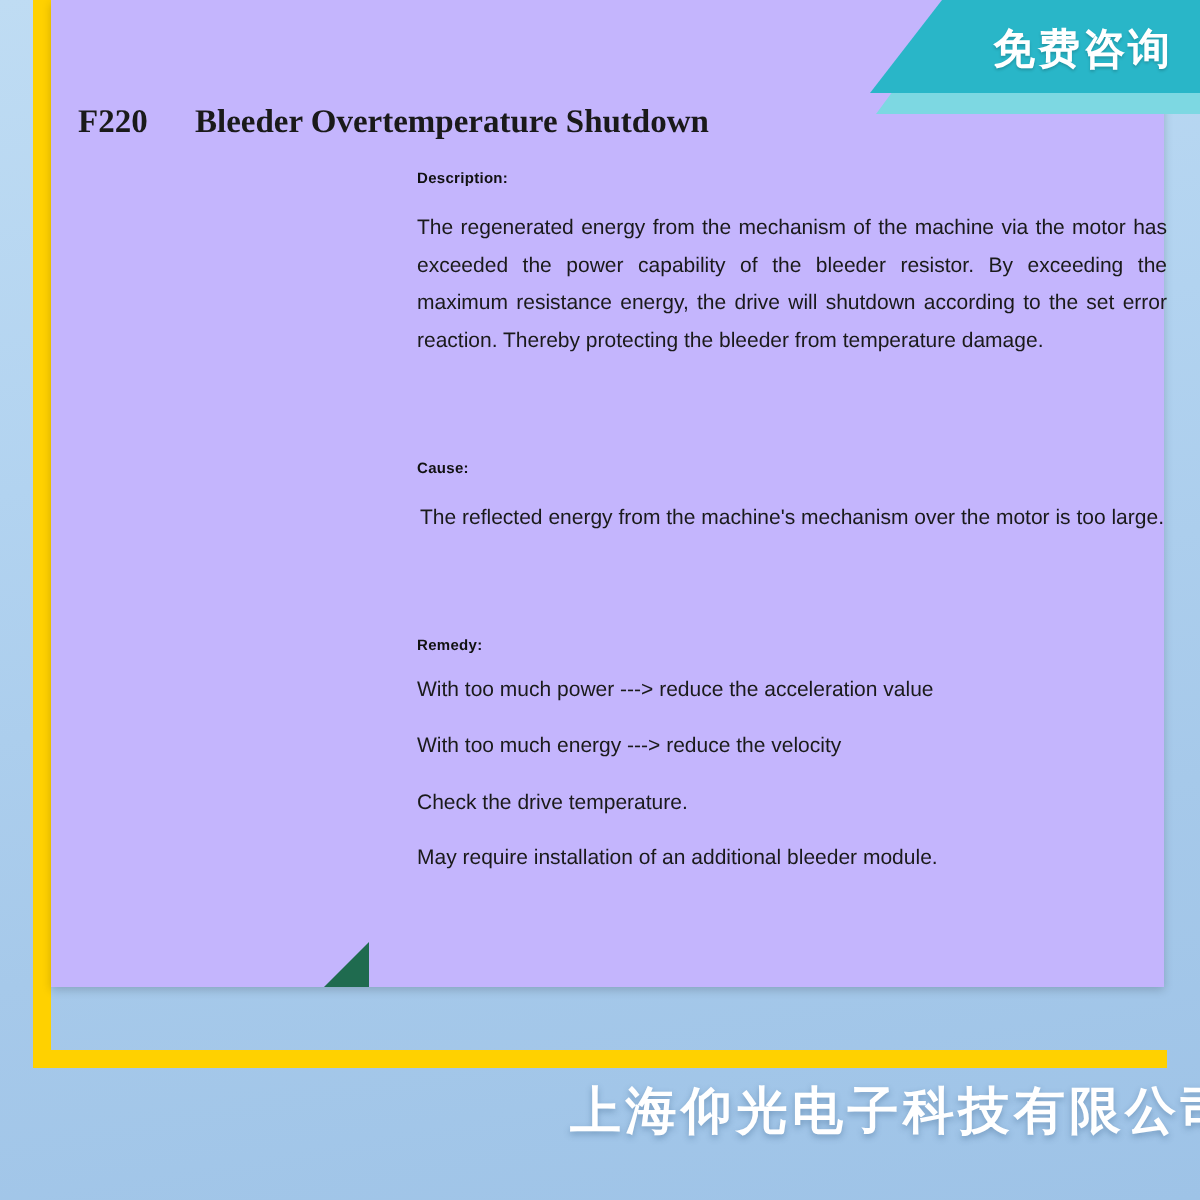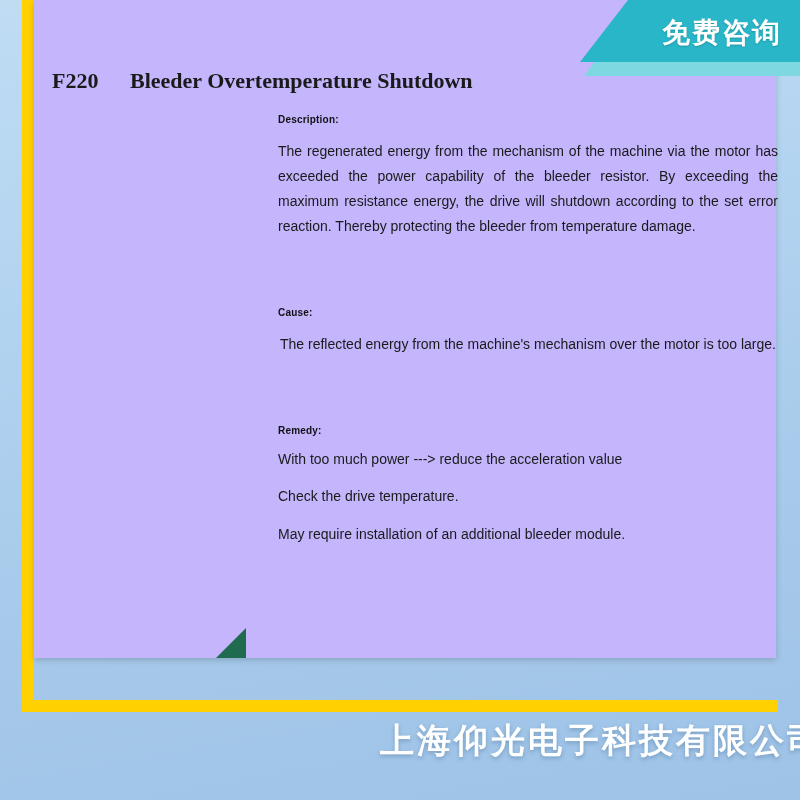--- a/index.html
+++ b/index.html
@@ -176,20 +176,21 @@
     <div class="body-col">
       <p class="sec-head">Description:</p>
       <p class="para">The regenerated energy from the mechanism of the machine via the motor has exceeded the power capability of the bleeder resistor.  By exceeding the maximum resistance energy, the drive will shutdown according to the set error reaction.  Thereby protecting the bleeder from temperature damage.</p>
 
       <p class="sec-head spaced">Cause:</p>
       <p class="para left">The reflected energy from the machine's mechanism over the motor is too large.</p>
 
       <p class="sec-head spaced">Remedy:</p>
       <ul class="remedy-list">
         <li>With too much power ---&gt; reduce the acceleration value</li>
+        <li>With too much energy ---&gt; reduce the velocity</li>
         <li>Check the drive temperature.</li>
         <li>May require installation of an additional bleeder module.</li>
       </ul>
     </div>
 
   </div>
 
   <div class="fold"></div>
 
   <div class="ribbon-accent"></div>

